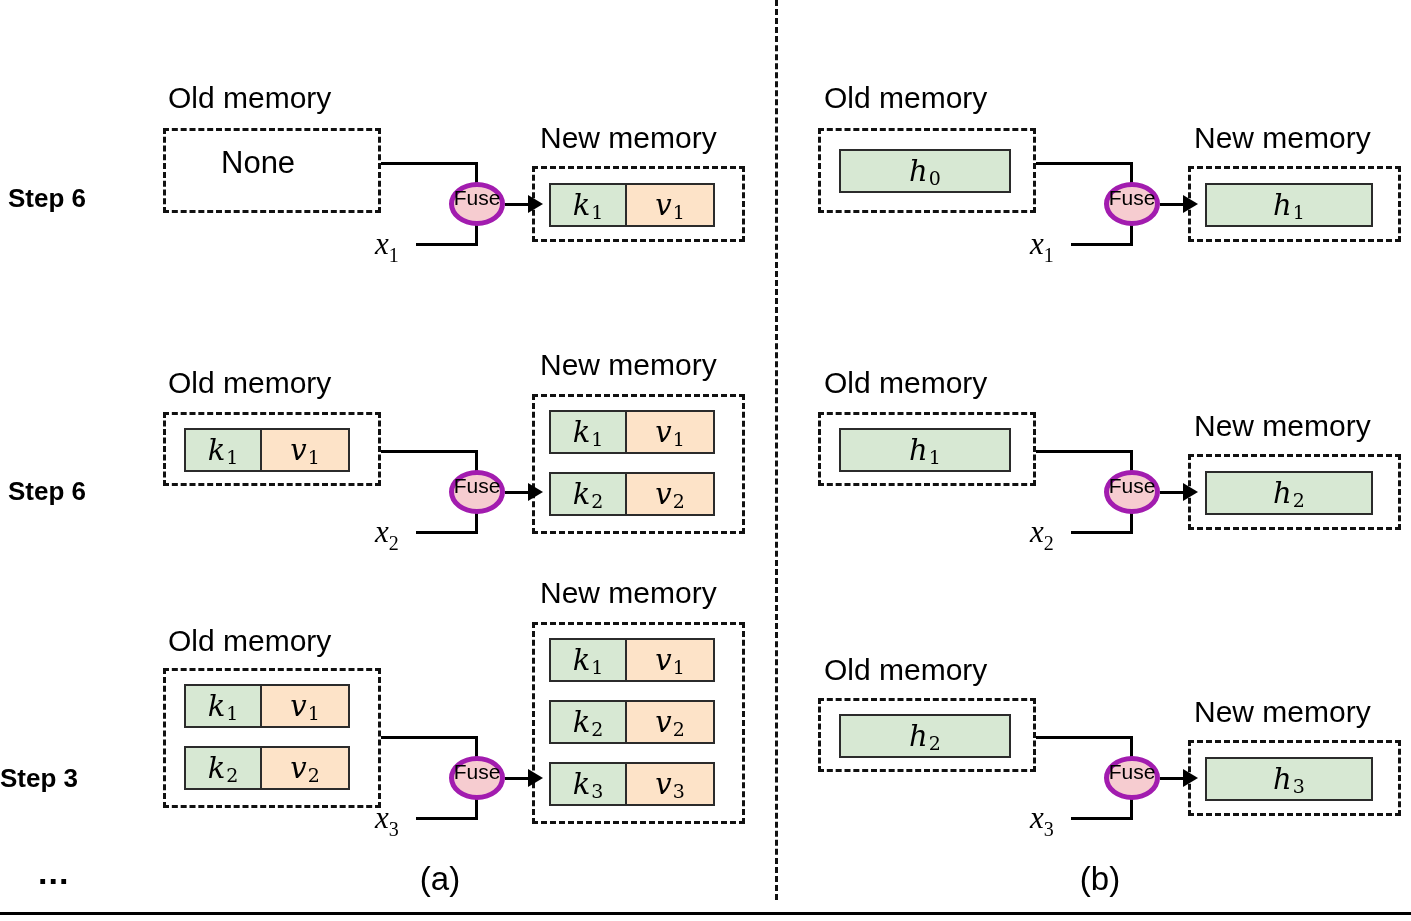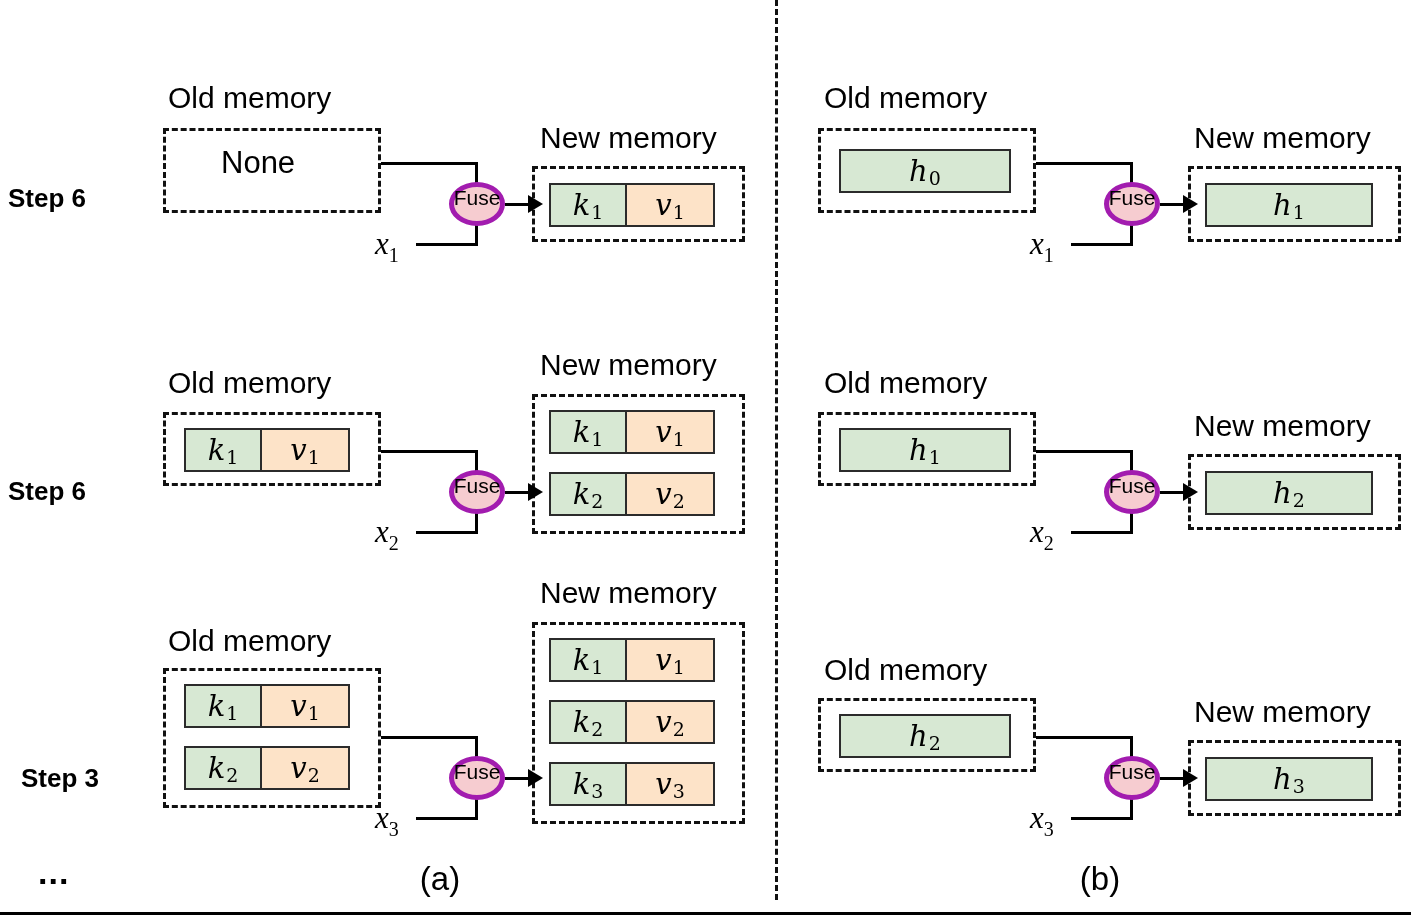--- a/index.html
+++ b/index.html
@@ -173,21 +173,21 @@
 </head>
 <body>
 
 <div id="figure">
 
 
   <div class="divider" style="left:775px;"></div>
 
   <div class="step-label" style="left:8px; top:185px;">Step 6</div>
   <div class="step-label" style="left:8px; top:478px;">Step 6</div>
-  <div class="step-label" style="left:21px; top:765px;">Step 3</div>
+  <div class="step-label" style="left:0; top:765px;">Step 3</div>
   <div class="ellipsis-label" style="left:38px; top:855px;">...</div>
 
   <div class="mem-caption" style="left:168px; top:83px;">Old memory</div>
   <div class="mem-group" style="left:163px; top:128px; width:218px; height:85px;">
     <div class="none-text" style="left:55px; top:16px;">None</div>
   </div>
 
   <div class="mem-caption" style="left:540px; top:123px;">New memory</div>
   <div class="mem-group" style="left:532px; top:166px; width:213px; height:76px;">
     <div class="kv-row" style="left:14px; top:14px;">

